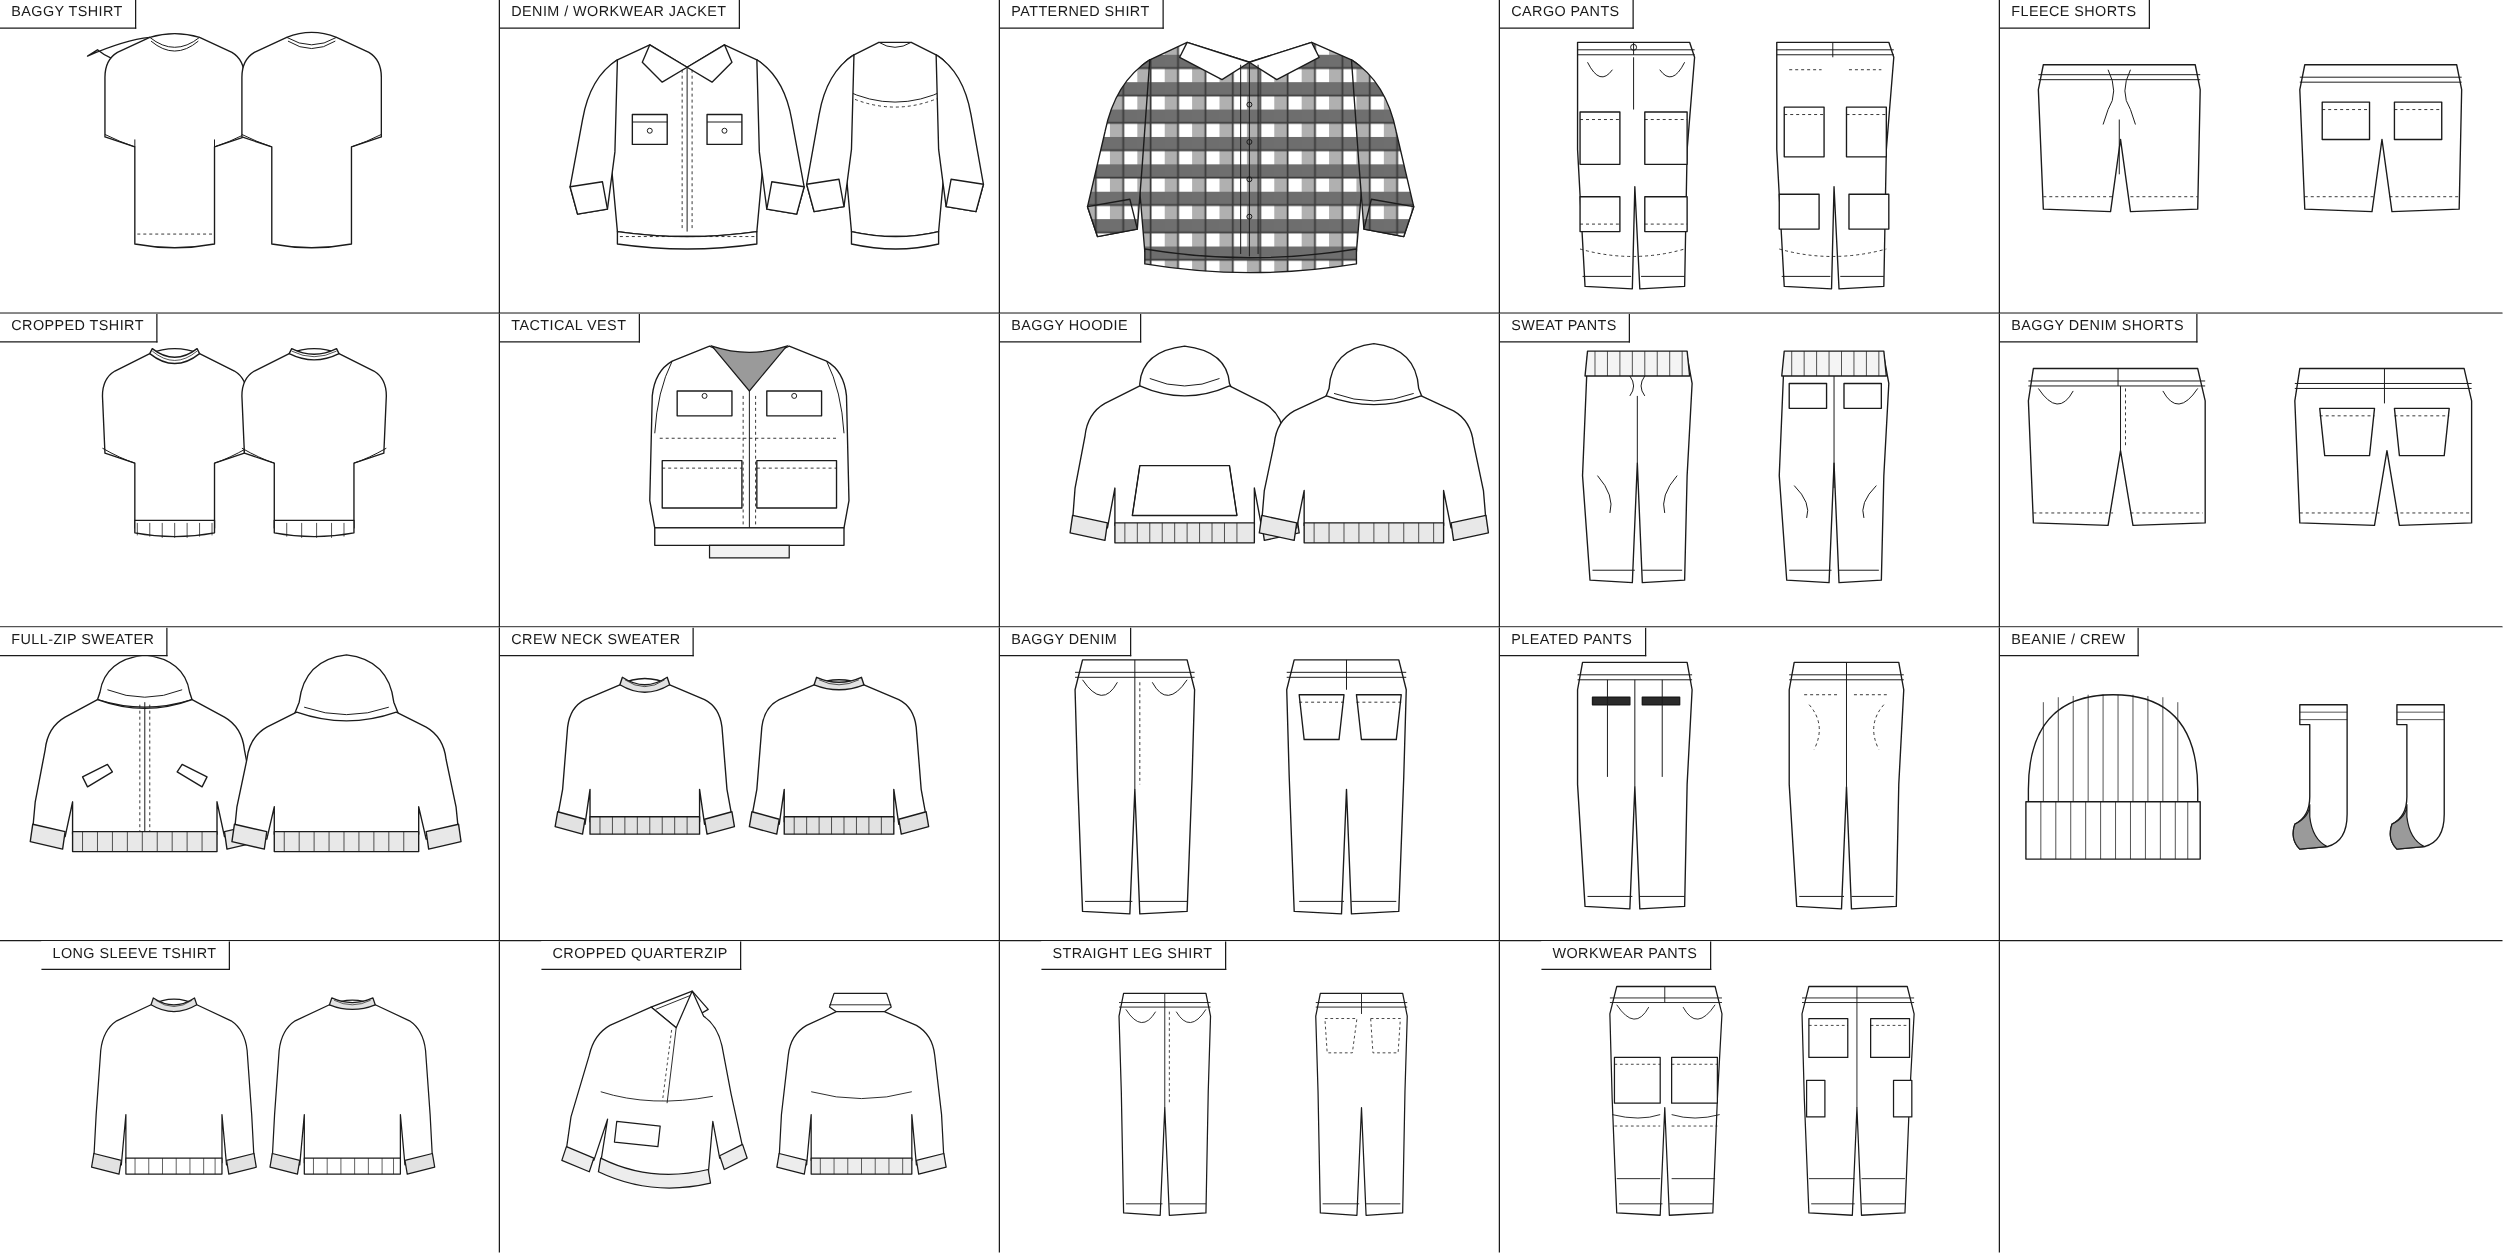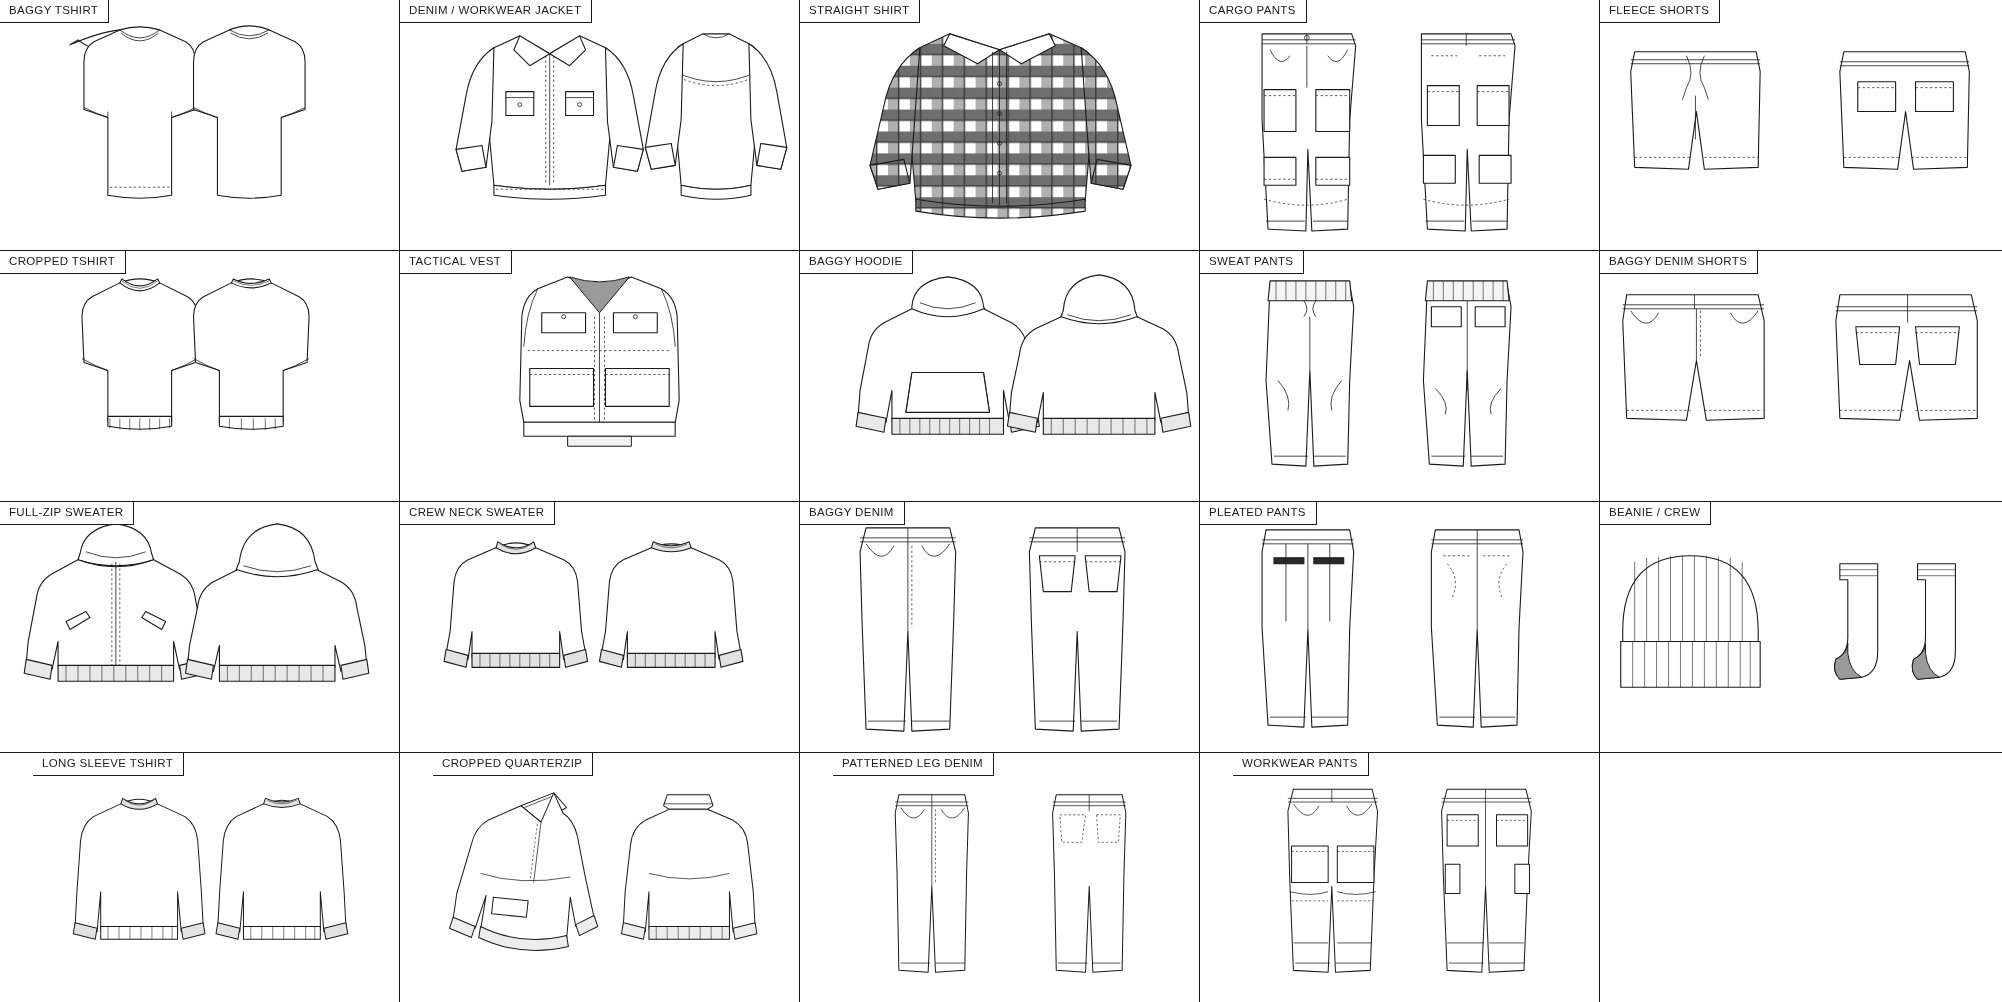--- a/index.html
+++ b/index.html
@@ -152,21 +152,21 @@
           <path class="ln" d="M284 44 Q262 58 256 92 L246 148 L252 170 L276 166 L282 120 L284 44 Z"></path>
           <path class="ln" d="M350 44 Q372 58 378 92 L388 148 L382 170 L358 166 L352 120 L350 44 Z"></path>
           <path class="ln" d="M246 148 L252 170 L276 166 L272 144 Z"></path>
           <path class="ln" d="M388 148 L382 170 L358 166 L362 144 Z"></path>
           <path class="ln" d="M282 186 Q318 194 352 186 L352 196 Q318 204 282 196 Z"></path>
         </svg>
       </div>
     </div>
 
     <div class="cell">
-      <div class="label">STRAIGHT SHIRT</div>
+      <div class="label">PATTERNED SHIRT</div>
       <div class="art">
         <svg viewBox="0 0 400 251">
           <defs>
             <pattern id="plaid" width="22" height="22" patternUnits="userSpaceOnUse">
               <rect width="22" height="22" fill="#ffffff"></rect>
               <rect width="22" height="11" fill="#6e6e6e"></rect>
               <rect width="11" height="22" fill="#6e6e6e" opacity="0.55"></rect>
               <rect x="11" y="11" width="11" height="11" fill="#ffffff"></rect>
               <rect x="0" y="10" width="22" height="1.4" fill="#3a3a3a"></rect>
               <rect x="10" y="0" width="1.4" height="22" fill="#3a3a3a"></rect>
@@ -699,21 +699,21 @@
           <path class="rib" d="M292 178 L292 192"></path>
           <path class="rib" d="M304 178 L304 192"></path>
           <path class="rib" d="M316 178 L316 192"></path>
           <path class="ln" d="M208 174 L232 180 L230 192 L206 186 Z" style="fill:#ededed"></path>
           <path class="ln" d="M352 174 L328 180 L330 192 L354 186 Z" style="fill:#ededed"></path>
         </svg>
       </div>
     </div>
 
     <div class="cell lastrow">
-      <div class="label">PATTERNED LEG DENIM</div>
+      <div class="label">STRAIGHT LEG SHIRT</div>
       <div class="art">
         <svg viewBox="0 0 400 249">
 
           <path class="ln" d="M72 34 L144 34 L148 54 L146 120 L144 226 L112 228 L108 134 L104 228 L72 226 L70 120 L68 54 Z"></path>
           <path class="thin" d="M68 46 L148 46"></path>
           <path class="thin" d="M68 42 L148 42"></path>
           <path class="thin" d="M108 34 L108 46"></path>
           <path class="thin" d="M74 48 Q88 70 100 50"></path>
           <path class="thin" d="M144 48 Q130 70 118 50"></path>
           <path class="thin" d="M108 46 L108 134"></path>

